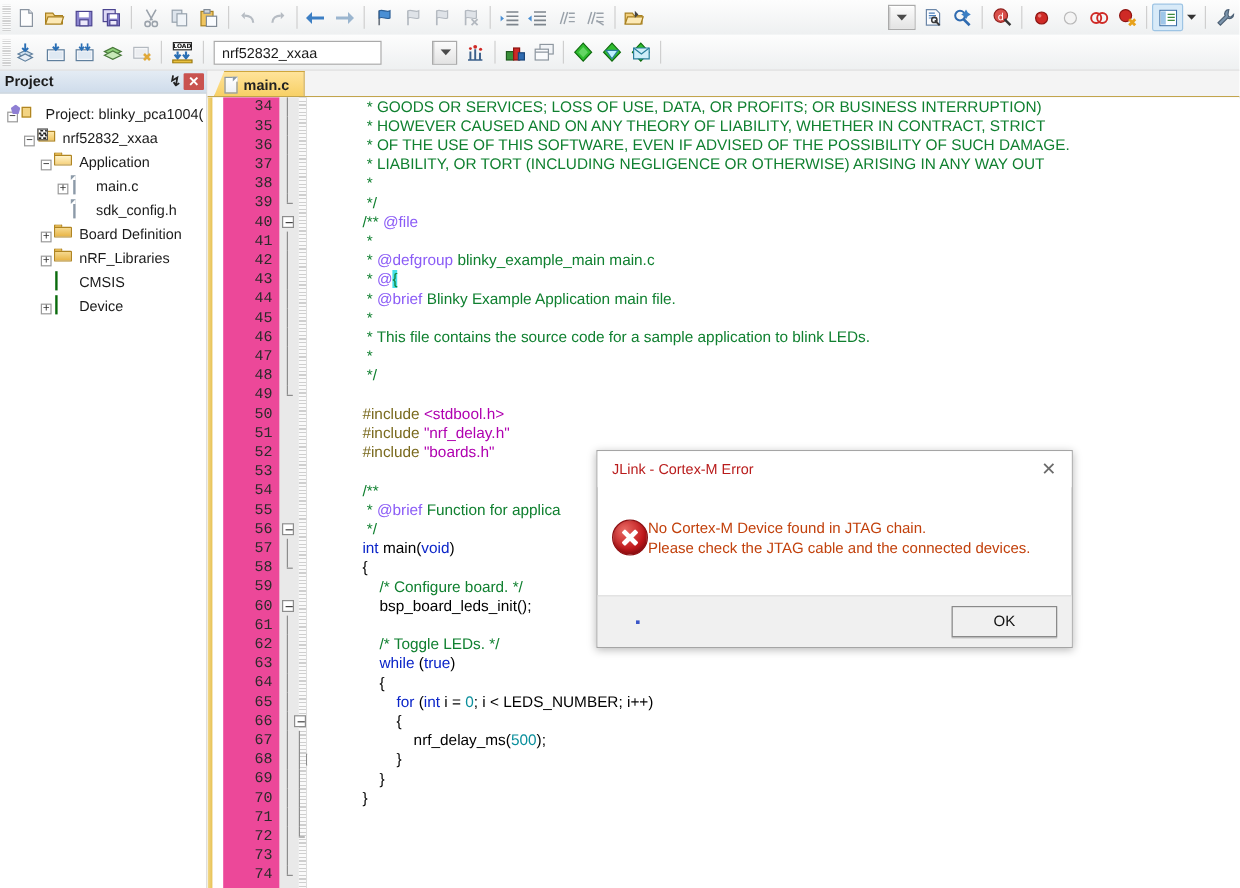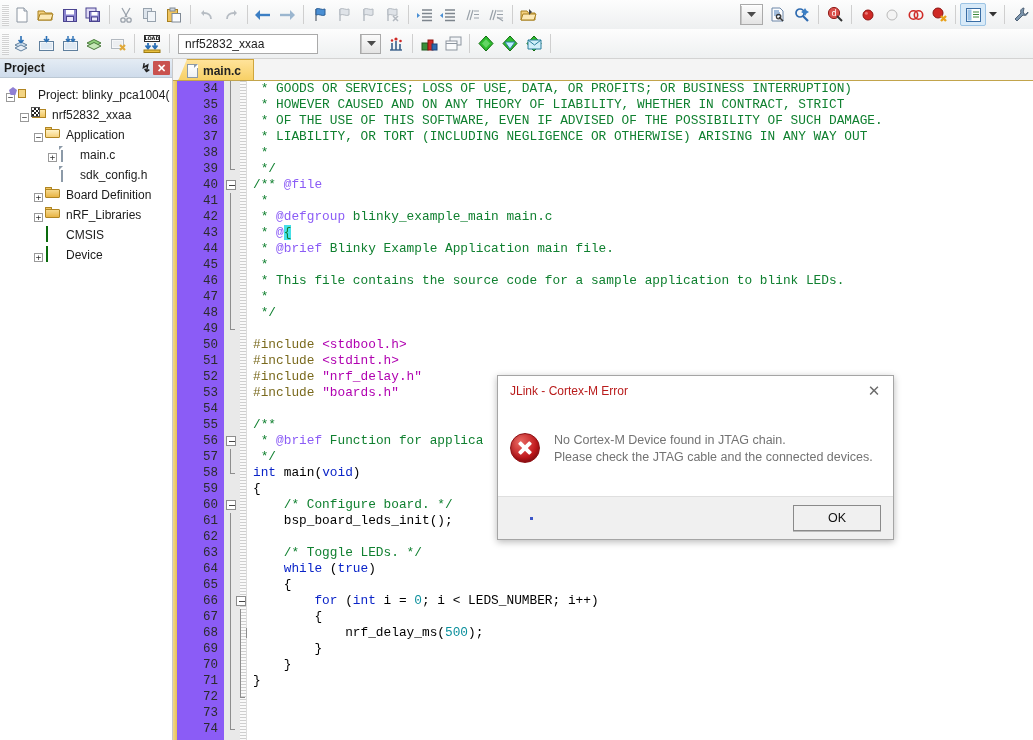--- a/index.html
+++ b/index.html
@@ -96,39 +96,39 @@
   .etab{position:absolute;left:5px;top:0;height:22px;display:flex;align-items:center;
      padding:0 12px 0 6px;background:linear-gradient(#ffe39a,#f7cf63);
      border:1px solid #cfa63c;border-bottom:none;box-sizing:border-box;
      border-radius:0;clip-path:polygon(9px 0,100% 0,100% 100%,0 100%);}
   .etab .fileico{margin-right:5px;}
   .etab .lbl{font-size:12px;font-weight:bold;color:#222;}
 
   #code-wrap{position:absolute;left:0;top:22px;right:0;bottom:0;display:flex;
      background:#ffffff;overflow:hidden;}
   #gutter-edge{width:4px;background:linear-gradient(to right,#f2d98c,#e8c254);flex:0 0 auto;}
-  #gutter{width:47px;flex:0 0 auto;background:#8b5cf6;position:relative;}
+  #gutter{width:47px;flex:0 0 auto;background:#ec4899;position:relative;margin-left:9px;}
   #foldcol{width:16px;flex:0 0 auto;background:#e9e9e9;position:relative;}
   #rulestrip{width:6px;flex:0 0 auto;
      background:repeating-linear-gradient(#cfcfcf 0 1px,#fafafa 1px 3px);border-right:1px solid #dcdcdc;}
   #codecol{flex:1;position:relative;overflow:hidden;background:#fff;}
 
   .ln{height:16px;line-height:16px;text-align:right;padding-right:6px;
       font-family:"Liberation Mono","DejaVu Sans Mono",monospace;font-size:12.5px;color:#2b2b2b;}
   .fl{height:16px;position:relative;}
   .fbox{position:absolute;left:2px;top:3px;width:10px;height:10px;border:1px solid #8d8d8d;
      background:#fff;box-sizing:border-box;}
   .fbox:before{content:"";position:absolute;left:2px;top:4px;width:6px;height:1px;background:#444;}
   .fvert{position:absolute;left:6px;top:0;bottom:0;width:1px;background:#8d8d8d;}
   .fend{position:absolute;left:6px;top:0;height:8px;width:1px;background:#8d8d8d;}
   .fend:after{content:"";position:absolute;left:0;top:8px;width:5px;height:1px;background:#8d8d8d;}
 
   .cline{height:16px;line-height:16px;white-space:pre;
-     font-family:Liberation Mono, monospace;font-size:12.8px;
-     color:#000;padding-left:6px;letter-spacing:0px;}
+     font-family:Liberation Sans, sans-serif;font-size:12.8px;
+     color:#000;padding-left:6px;letter-spacing:0px;margin-left:40px;}
   .c-cmt{color:#108030;}
   .c-dox{color:#8b5cf6;}
   .c-pre{color:#7a6a1e;}
   .c-str{color:#b000b0;}
   .c-kw{color:#0a24c8;font-weight:400;}
   .c-num{color:#0a8f9c;}
   .c-hl{background:#46e0e8;color:#108030;}
 
   
   #dialog{position:absolute;left:497px;top:375px;width:397px;height:165px;
@@ -140,21 +140,21 @@
      justify-content:center;color:#6b6b6b;font-size:15px;}
   #dlg-body{height:92px;display:flex;align-items:flex-start;padding:26px 0 0 12px;box-sizing:border-box;}
   .err-ico{width:30px;height:30px;border-radius:50%;flex:0 0 auto;margin-top:1px;
      background:radial-gradient(circle at 34% 28%,#e86a64,#c0161a 62%,#8c0d11);
      border:1px solid #8d1114;box-sizing:border-box;position:relative;
      box-shadow:inset 0 -2px 4px rgba(0,0,0,.25);}
   .err-ico:before,.err-ico:after{content:"";position:absolute;left:50%;top:50%;width:16px;height:4px;
      background:#fff;border-radius:1px;margin-left:-8px;margin-top:-2px;}
   .err-ico:before{transform:rotate(45deg);}
   .err-ico:after{transform:rotate(-45deg);}
-  #dlg-msg{margin-left:14px;font-size:12.5px;color:#737373;line-height:17px;}
+  #dlg-msg{font-size:12.5px;color:#c2410c;line-height:17px;}
   #dlg-foot{position:absolute;left:0;right:0;bottom:0;height:43px;background:#f0f0f0;
      border-top:1px solid #dfdfdf;display:flex;align-items:center;padding:0 12px;box-sizing:border-box;}
   #dlg-dot{width:3px;height:3px;background:#3b56c8;margin-left:20px;}
   #dlg-ok{margin-left:auto;width:88px;height:26px;background:#f0f0f0;border:1px solid #8a8a8a;
      box-shadow:0 1px 0 rgba(0,0,0,.22);display:flex;align-items:center;justify-content:center;
      font-size:12.5px;color:#111;box-sizing:border-box;}
 
   
   svg{display:block;}
 </style>
@@ -729,21 +729,20 @@
           <div class="cline"><span class="c-cmt"> *</span></div>
           <div class="cline"><span class="c-cmt"> * </span><span class="c-dox">@defgroup</span><span class="c-cmt"> blinky_example_main main.c</span></div>
           <div class="cline"><span class="c-cmt"> * </span><span class="c-dox">@</span><span class="c-hl">{</span></div>
           <div class="cline"><span class="c-cmt"> * </span><span class="c-dox">@brief</span><span class="c-cmt"> Blinky Example Application main file.</span></div>
           <div class="cline"><span class="c-cmt"> *</span></div>
           <div class="cline"><span class="c-cmt"> * This file contains the source code for a sample application to blink LEDs.</span></div>
           <div class="cline"><span class="c-cmt"> *</span></div>
           <div class="cline"><span class="c-cmt"> */</span></div>
           <div class="cline">&nbsp;</div>
           <div class="cline"><span class="c-pre">#include</span><span> </span><span class="c-str">&lt;stdbool.h&gt;</span></div>
-          <div class="cline"><span class="c-pre">#include</span><span> </span><span class="c-str">&lt;stdint.h&gt;</span></div>
           <div class="cline"><span class="c-pre">#include</span><span> </span><span class="c-str">"nrf_delay.h"</span></div>
           <div class="cline"><span class="c-pre">#include</span><span> </span><span class="c-str">"boards.h"</span></div>
           <div class="cline">&nbsp;</div>
           <div class="cline"><span class="c-cmt">/**</span></div>
           <div class="cline"><span class="c-cmt"> * </span><span class="c-dox">@brief</span><span class="c-cmt"> Function for applica</span></div>
           <div class="cline"><span class="c-cmt"> */</span></div>
           <div class="cline"><span class="c-kw">int</span><span> main(</span><span class="c-kw">void</span><span>)</span></div>
           <div class="cline"><span>{</span></div>
           <div class="cline"><span>    </span><span class="c-cmt">/* Configure board. */</span></div>
           <div class="cline"><span>    bsp_board_leds_init();</span></div>

